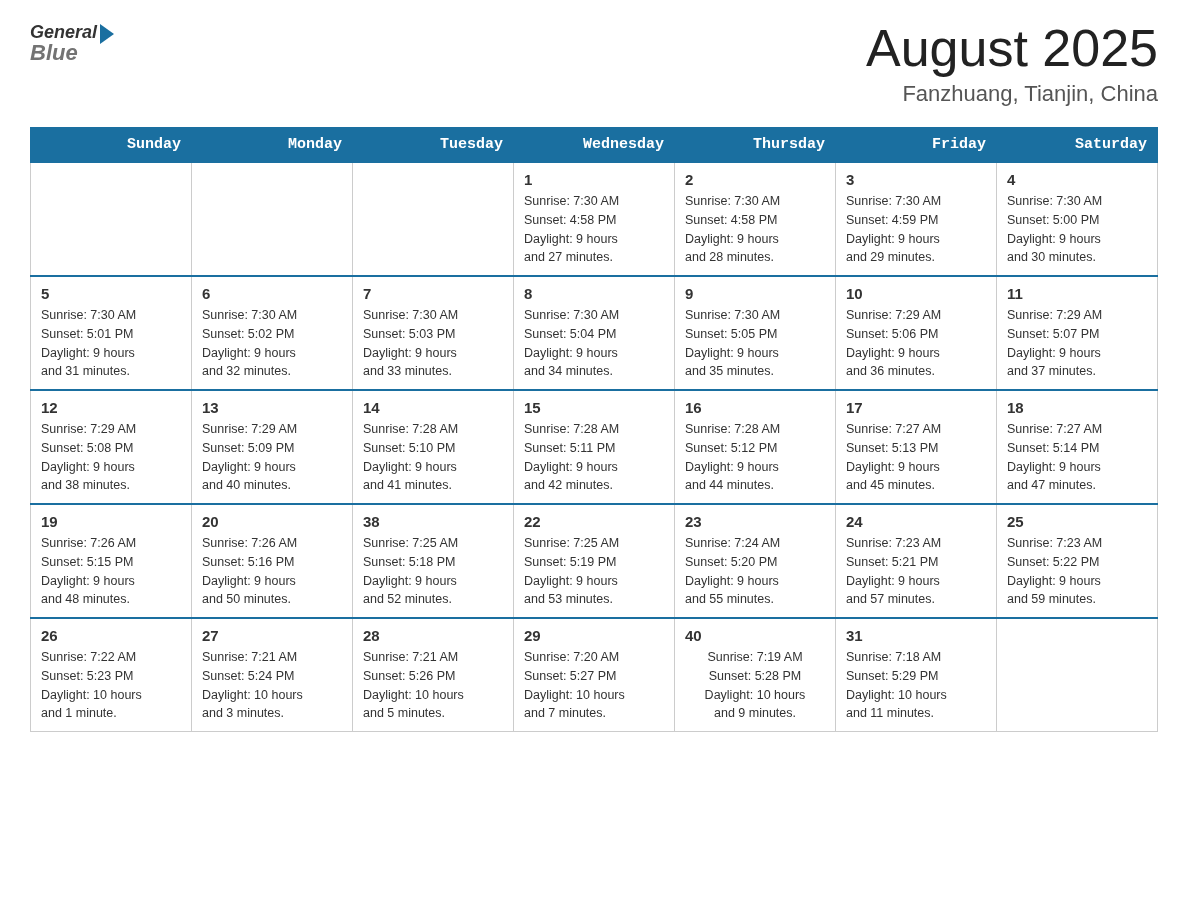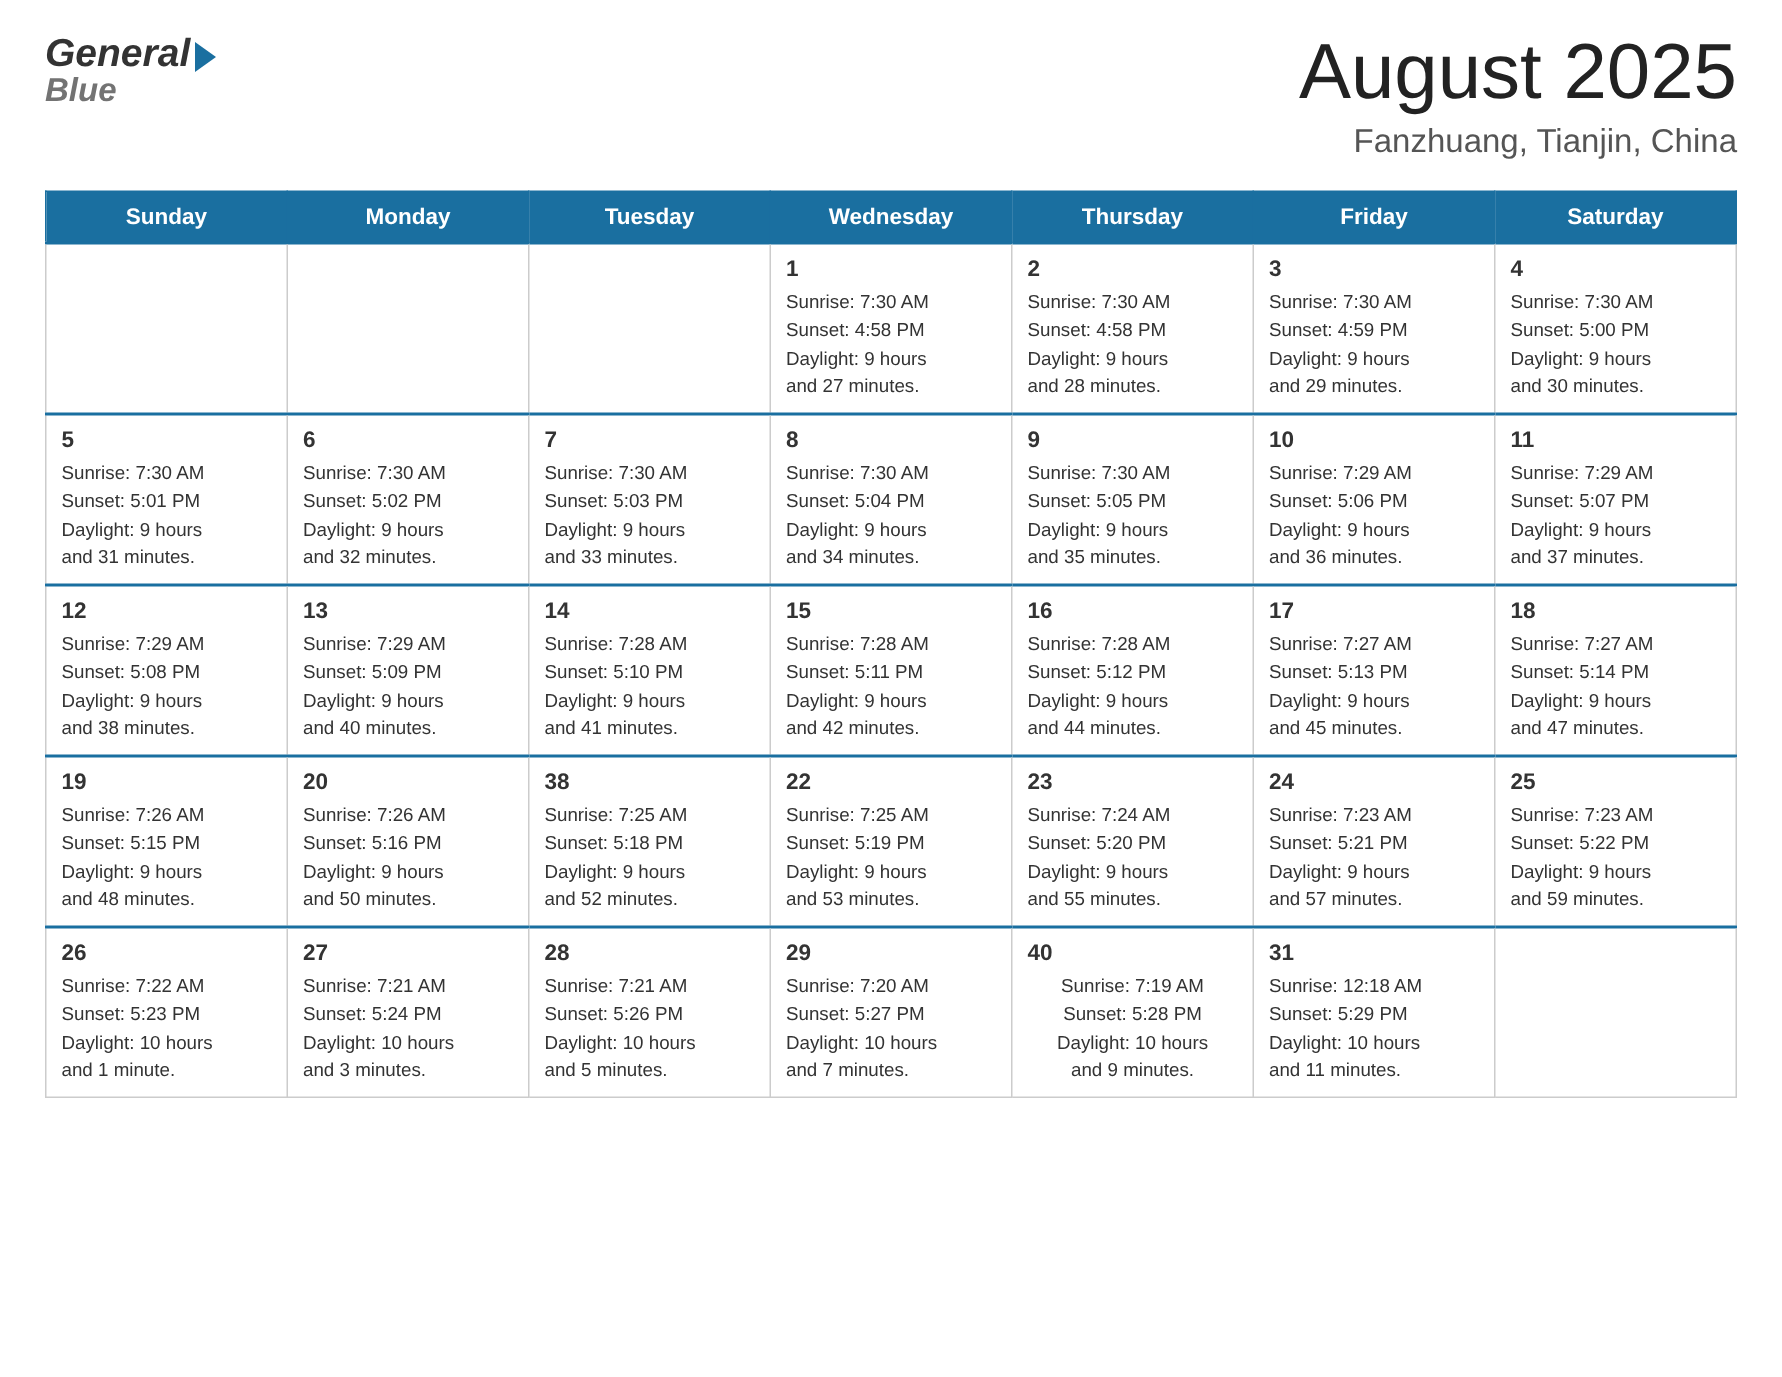--- a/index.html
+++ b/index.html
@@ -19,21 +19,21 @@
     .logo {
       display: flex;
       flex-direction: column;
       align-items: flex-start;
     }
     .logo-top {
       display: flex;
       align-items: center;
     }
     .logo-general {
-      font-size: 26px;
+      font-size: 18px;
       font-weight: bold;
       color: #333;
       font-style: italic;
     }
     .logo-arrow {
       width: 0;
       height: 0;
       border-left: 14px solid #1a6fa0;
       border-top: 10px solid transparent;
       border-bottom: 10px solid transparent;
@@ -64,22 +64,23 @@
     .calendar {
       width: 100%;
       border-collapse: collapse;
     }
     .calendar th {
       background-color: #1a6fa0;
       color: #fff;
       font-size: 15px;
       font-weight: bold;
       padding: 8px 10px;
-      text-align: center;
+      text-align: right;
       border: 1px solid #1a6fa0;
+      font-family: Liberation Mono, monospace;
     }
     .calendar td {
       vertical-align: top;
       padding: 8px 10px;
       border: 1px solid #ccc;
       width: calc(100% / 7);
       min-height: 100px;
       font-size: 13px;
       color: #333;
     }
@@ -351,21 +352,21 @@
         </td>
         <td>
           <span class="day-number">40</span>
           <div class="day-info" style="white-space: pre-line; text-align: center;">Sunrise: 7:19 AM
 Sunset: 5:28 PM
 Daylight: 10 hours
 and 9 minutes.</div>
         </td>
         <td>
           <span class="day-number">31</span>
-          <div class="day-info" style="white-space: pre-line;">Sunrise: 12:18 AM
+          <div class="day-info" style="white-space: pre-line;">Sunrise: 7:18 AM
 Sunset: 5:29 PM
 Daylight: 10 hours
 and 11 minutes.</div>
         </td>
         <td class="empty-cell"></td>
       </tr>
     </tbody>
 </table>
 
 </body></html>

